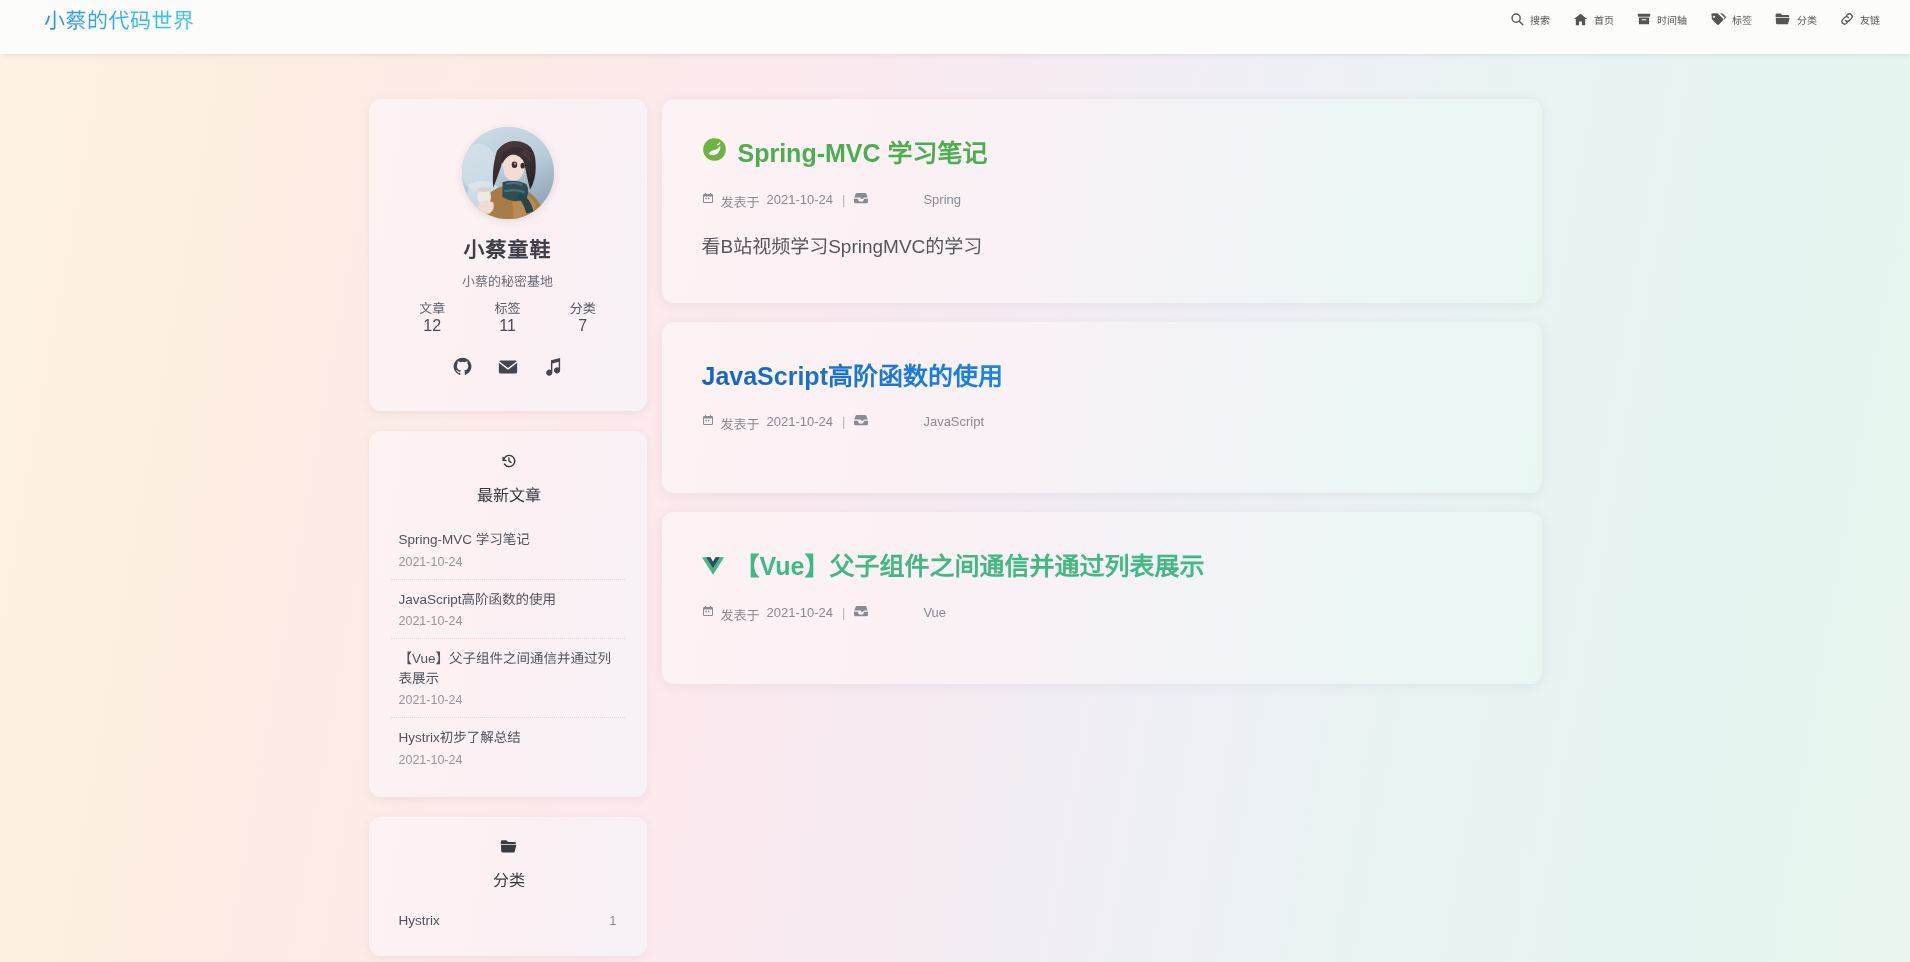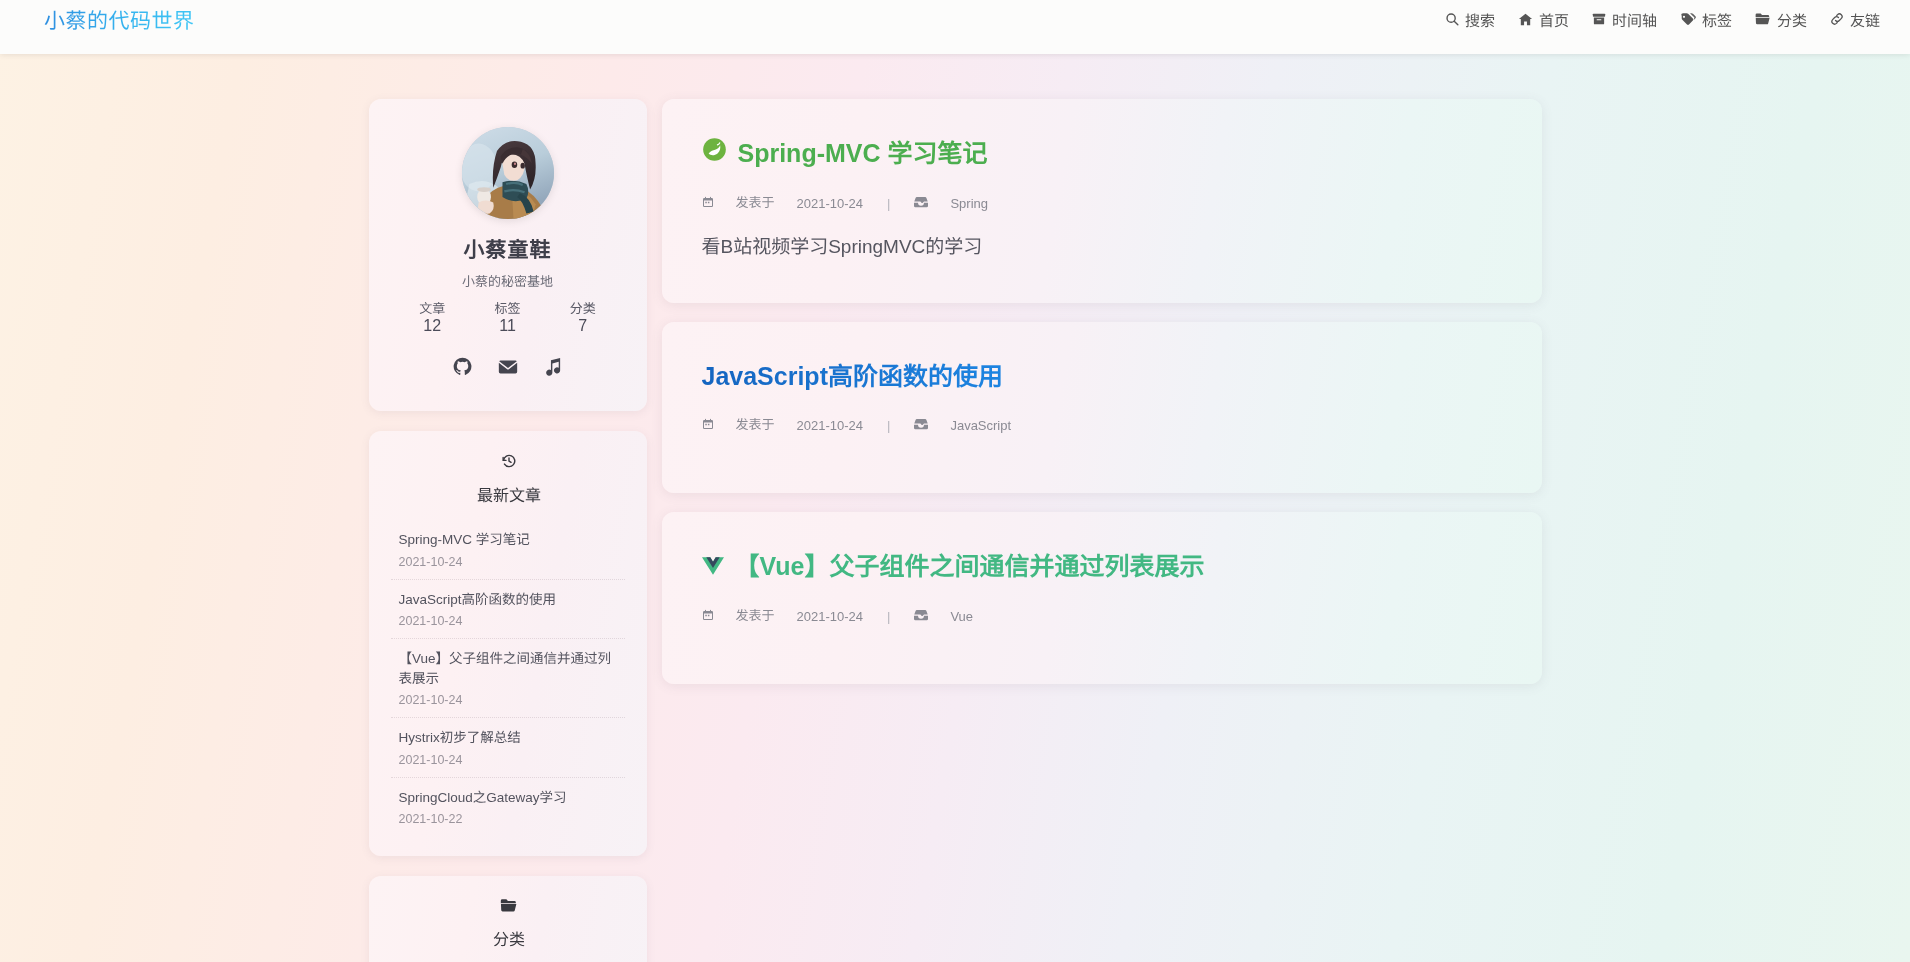--- a/index.html
+++ b/index.html
@@ -57,21 +57,21 @@
   .nav-menu {
     display: flex;
     align-items: center;
     gap: 23px;
   }
 
   .nav-item {
     display: flex;
     align-items: center;
     gap: 6px;
-    font-size: 15px;
+    font-size: 10px;
     color: #555;
     cursor: pointer;
     white-space: nowrap;
   }
   .nav-item svg { display: block; }
 
   
   .wrap {
     display: flex;
     gap: 15px;
@@ -221,28 +221,28 @@
     background: linear-gradient(90deg, #1565c0 0%, #1e88e5 42%, #29b6f6 72%, #35c9f8 100%);
     -webkit-background-clip: text;
     background-clip: text;
     -webkit-text-fill-color: transparent;
     color: #1e88e5;
   }
   .title-vue { color: #42b883; }
 
   .post-meta {
     display: flex;
-    align-items: flex-end;
-    gap: 22px;
+    align-items: flex-start;
+    gap: 7px;
     font-size: 13px;
     color: #8a8a93;
     margin-bottom: 20px;
   }
   .post-meta .sep { color: #b5b5bc; margin: 0 2px; }
-  .post-meta .meta-link { cursor: pointer; }
+  .post-meta .meta-link { cursor: pointer; margin-left: 48px; }
 
   .post-excerpt {
     font-size: 19px;
     color: #55555f;
     line-height: 1.7;
   }
 
   .icon-inline { display: inline-block; vertical-align: -2px; }
 </style>
 </head>
@@ -423,24 +423,20 @@
           <div class="recent-date">2021-10-24</div>
         </div>
         <div class="recent-item">
           <div class="recent-title">【Vue】父子组件之间通信并通过列表展示</div>
           <div class="recent-date">2021-10-24</div>
         </div>
         <div class="recent-item">
           <div class="recent-title">Hystrix初步了解总结</div>
           <div class="recent-date">2021-10-24</div>
         </div>
-        <div class="recent-item">
-          <div class="recent-title">SpringCloud之Gateway学习</div>
-          <div class="recent-date">2021-10-22</div>
-        </div>
       </div>
     </div>
 
     <div class="card widget">
       <div class="widget-title">
         <span>
           <svg width="18" height="15" viewBox="0 0 26 22" fill="currentColor">
             <path d="M1 4a2 2 0 0 1 2-2h6.2l2.2 2.4H21a2 2 0 0 1 2 2v1.2H1V4z"></path>
             <path d="M1.2 8.8h22.6l-2.4 9.4a2 2 0 0 1-1.9 1.5H3.6a2 2 0 0 1-2-1.7L1.2 8.8z"></path>
           </svg>

